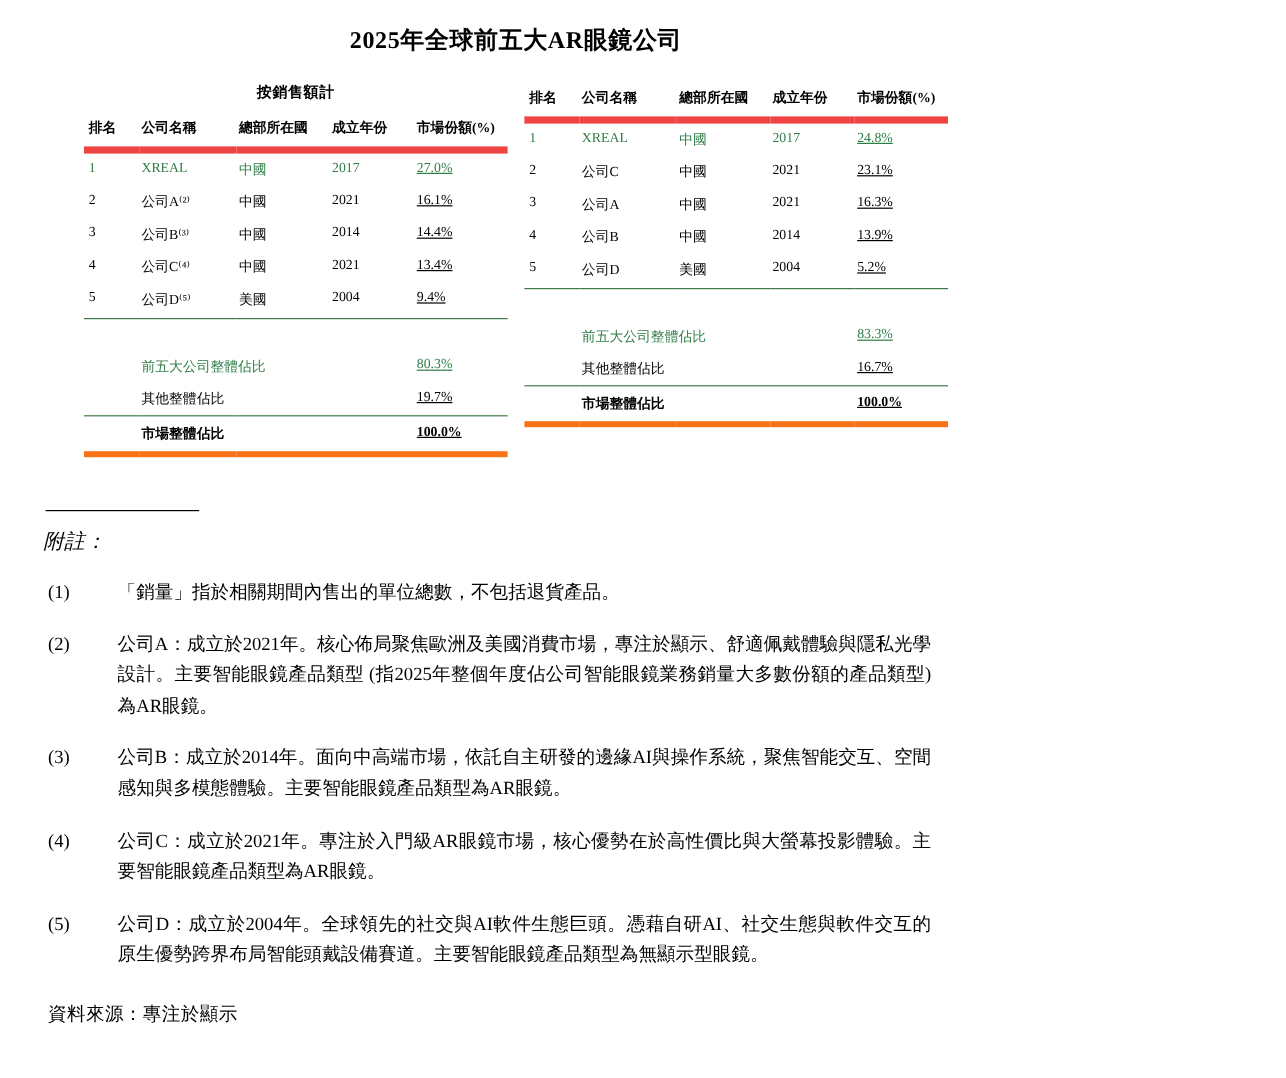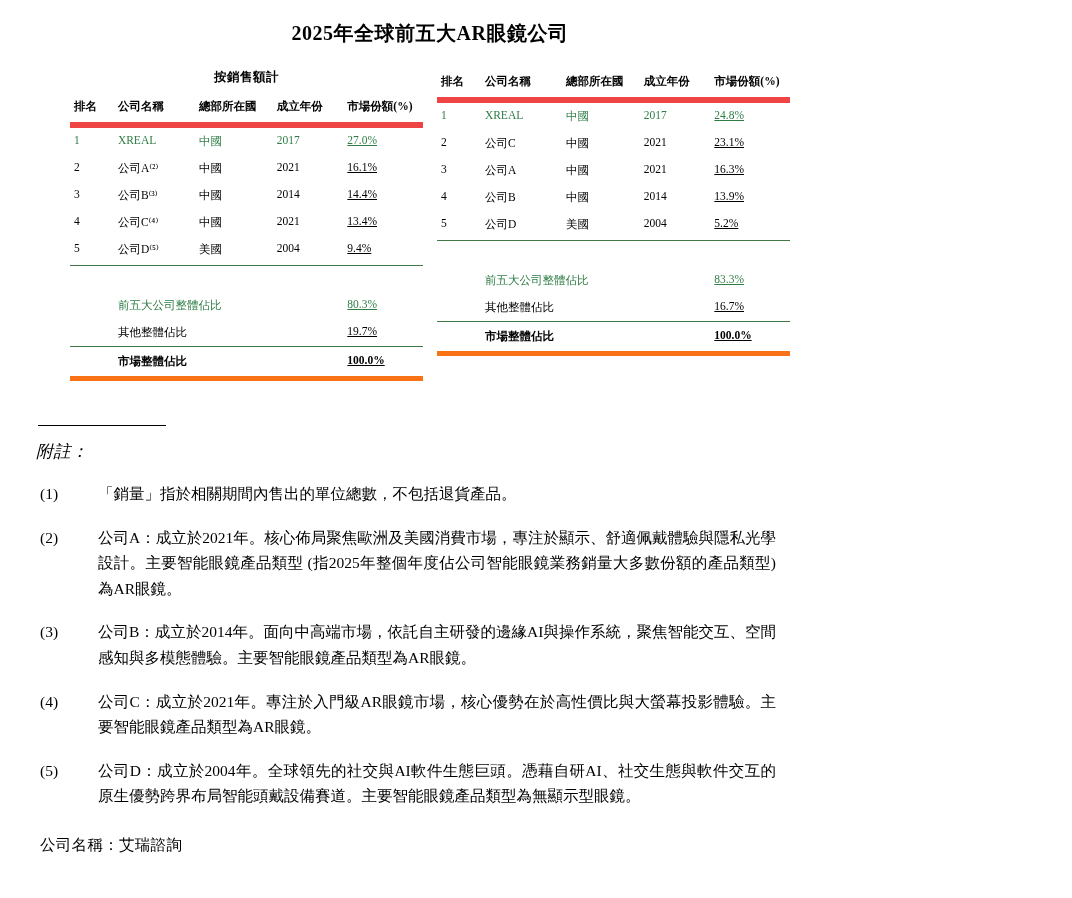--- a/index.html
+++ b/index.html
@@ -311,16 +311,16 @@
     </div>
     <div class="note">
       <div class="note-num">(4)</div>
       <div class="note-text">公司C：成立於2021年。專注於入門級AR眼鏡市場，核心優勢在於高性價比與大螢幕投影體驗。主要智能眼鏡產品類型為AR眼鏡。</div>
     </div>
     <div class="note">
       <div class="note-num">(5)</div>
       <div class="note-text">公司D：成立於2004年。全球領先的社交與AI軟件生態巨頭。憑藉自研AI、社交生態與軟件交互的原生優勢跨界布局智能頭戴設備賽道。主要智能眼鏡產品類型為無顯示型眼鏡。</div>
     </div>
 
-    <div class="source">公司名稱：艾瑞諮詢</div>
+    <div class="source">資料來源：專注於顯示</div>
   </div>
 
 </div>
 
 </body></html>

